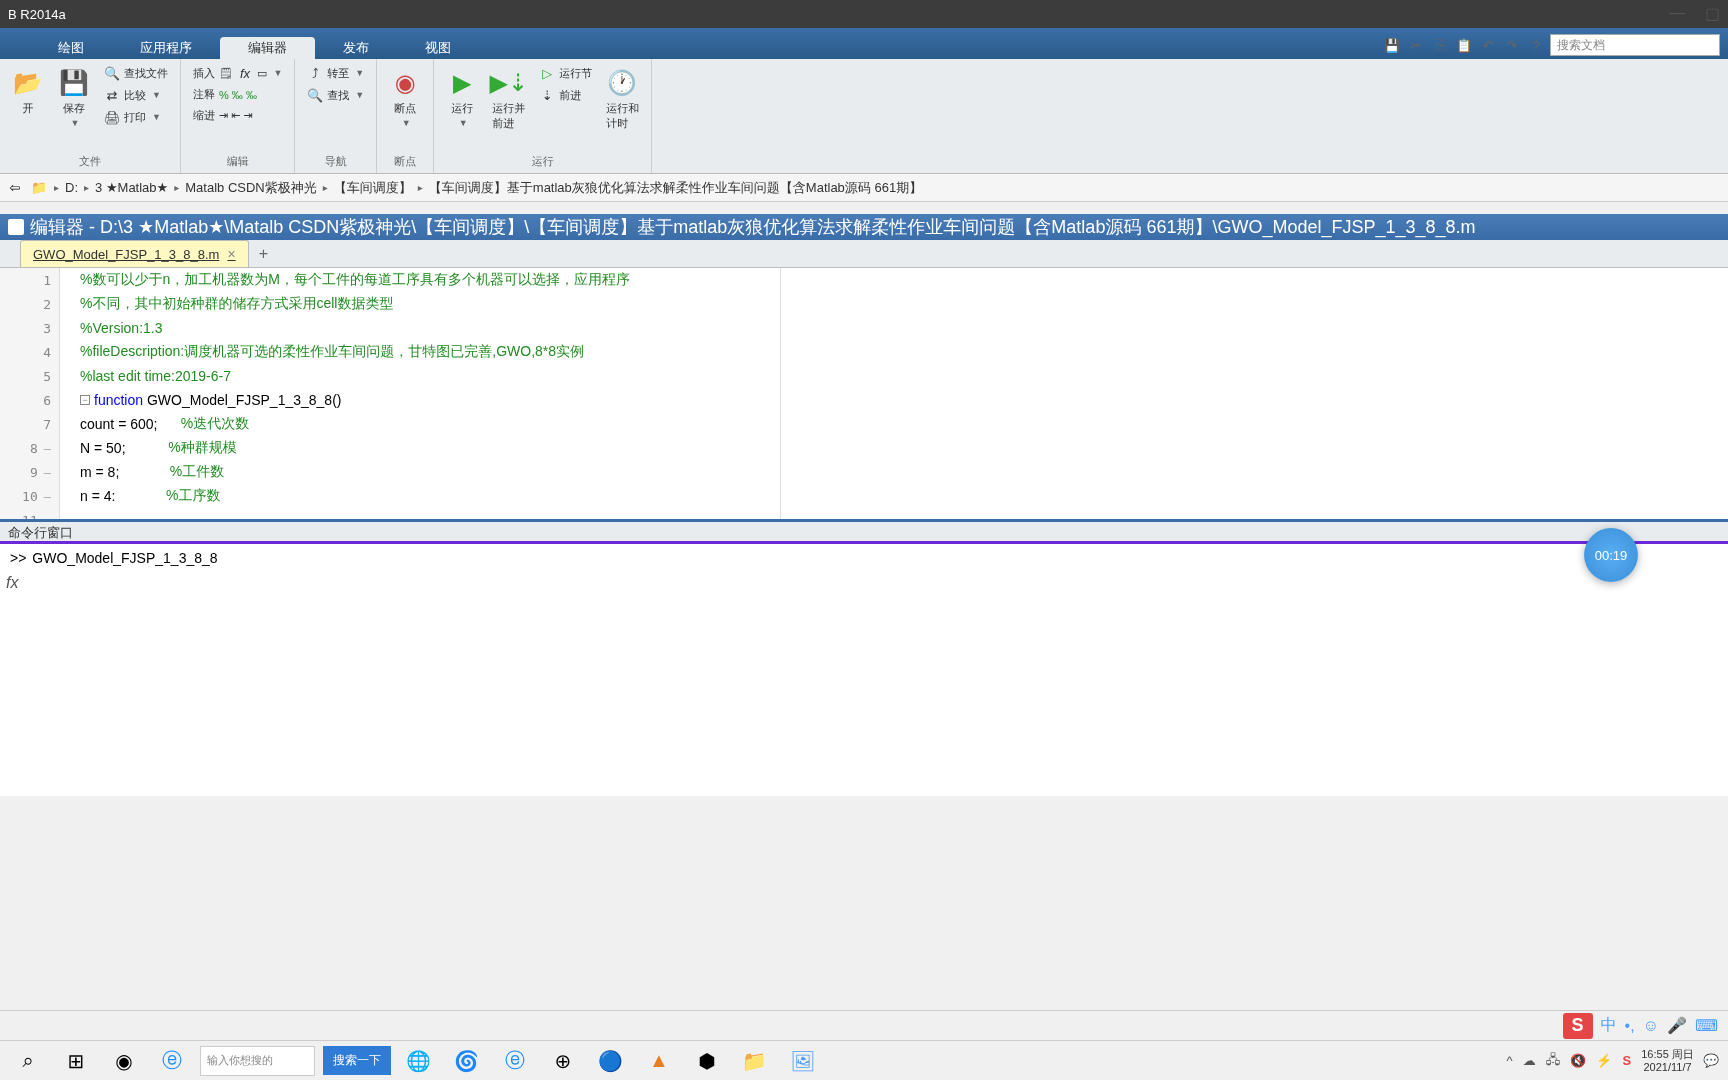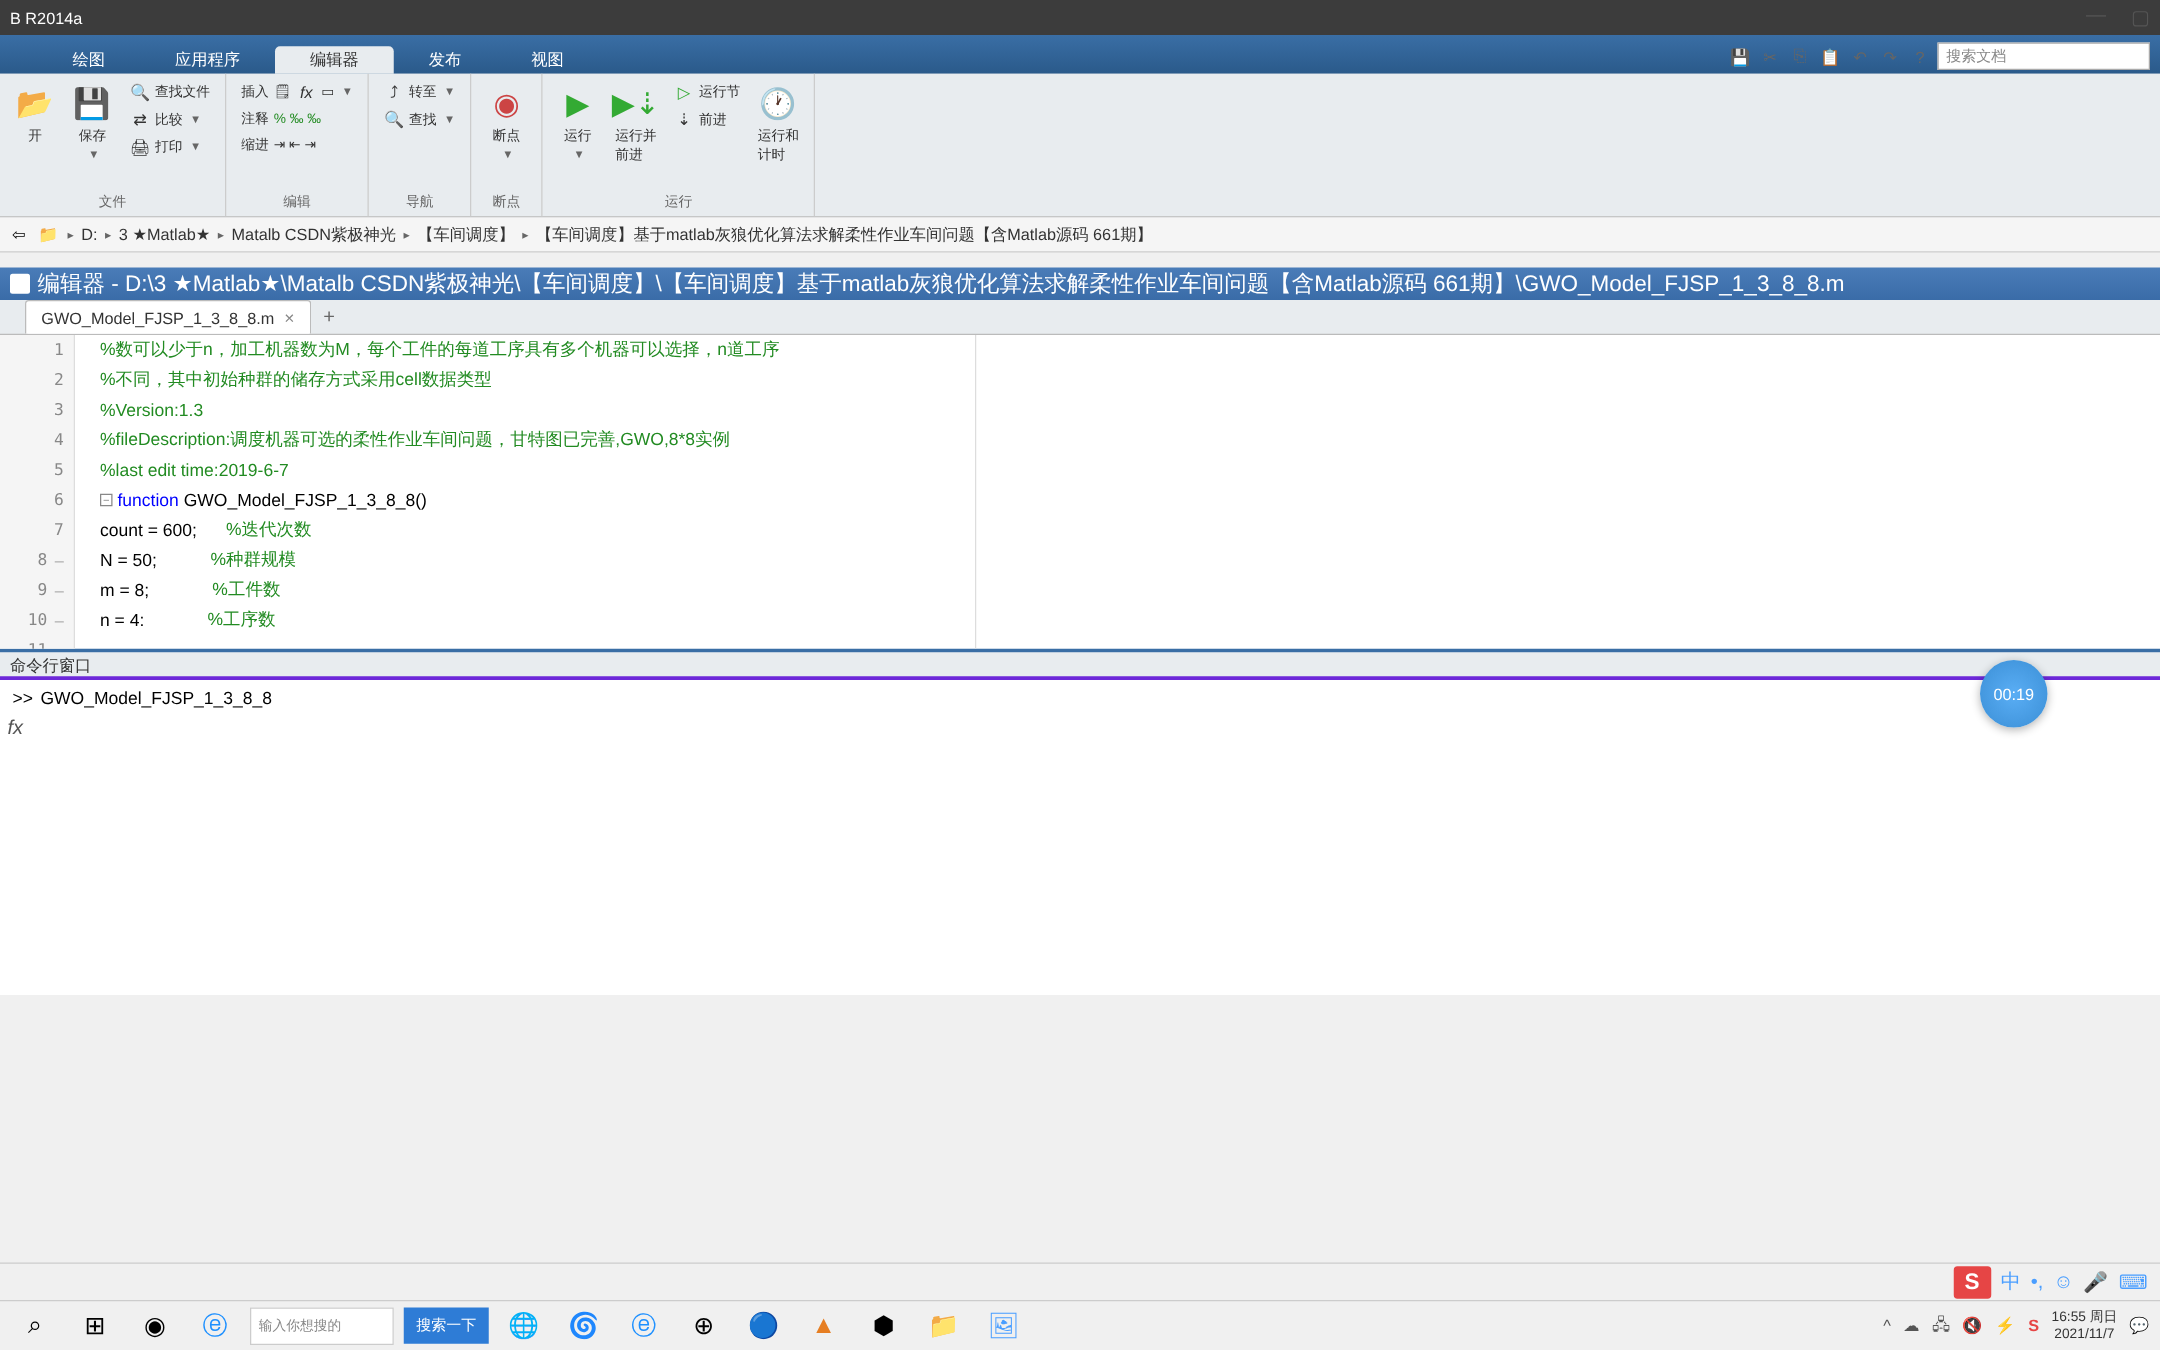--- a/index.html
+++ b/index.html
@@ -37,21 +37,21 @@
 .addr-icon { width: 18px; height: 18px; display: flex; align-items: center; justify-content: center; }
 .addr-seg { color: #333; cursor: pointer; }
 .addr-sep { color: #666; font-size: 10px; }
 
 
 .editor-title { height: 26px; background: linear-gradient(#4a7cb8, #3a6ca8); color: #fff; display: flex; align-items: center; padding: 0 8px; font-size: 18px; gap: 6px; margin-top: 12px; }
 .editor-title .icon { width: 16px; height: 16px; background: #fff; border-radius: 2px; }
 
 
 .file-tabs { height: 28px; background: #e8ecef; display: flex; align-items: flex-end; padding-left: 20px; border-bottom: 1px solid #bbb; }
-.file-tab { padding: 5px 12px; background: #ffffff; border: 1px solid #bbb; border-bottom: none; font-size: 13px; color: #333; display: flex; align-items: center; gap: 8px; border-radius: 3px 3px 0 0; }
+.file-tab { padding: 5px 12px; background: #fef9c3; border: 1px solid #bbb; border-bottom: none; font-size: 13px; color: #333; display: flex; align-items: center; gap: 8px; border-radius: 3px 3px 0 0; text-decoration: underline; }
 .file-tab .close { color: #888; font-size: 14px; cursor: pointer; }
 .file-tab-add { padding: 4px 10px; font-size: 16px; color: #666; cursor: pointer; }
 
 
 .code-area { height: 254px; background: #fff; display: flex; overflow: hidden; border-bottom: 3px solid #3a6ea5; }
 .gutter { width: 60px; background: #f5f5f5; border-right: 1px solid #ddd; }
 .gutter-line { height: 24px; display: flex; align-items: center; justify-content: flex-end; padding-right: 8px; font-size: 13px; color: #888; font-family: Consolas, monospace; }
 .gutter-line .dash { margin-left: 6px; color: #aaa; }
 .code-lines { flex: 1; padding-left: 20px; position: relative; }
 .code-line { height: 24px; display: flex; align-items: center; font-family: Consolas, "SimSun", monospace; font-size: 14px; white-space: pre; }
@@ -267,21 +267,21 @@
     <div class="gutter-line">5</div>
     <div class="gutter-line">6</div>
     <div class="gutter-line">7</div>
     <div class="gutter-line">8<span class="dash">–</span></div>
     <div class="gutter-line">9<span class="dash">–</span></div>
     <div class="gutter-line">10<span class="dash">–</span></div>
     <div class="gutter-line">11<span class="dash">–</span></div>
   </div>
   <div class="code-lines">
     <div class="code-margin"></div>
-    <div class="code-line"><span class="comment">%数可以少于n，加工机器数为M，每个工件的每道工序具有多个机器可以选择，n道工序</span></div>
+    <div class="code-line"><span class="comment">%数可以少于n，加工机器数为M，每个工件的每道工序具有多个机器可以选择，应用程序</span></div>
     <div class="code-line"><span class="comment">%不同，其中初始种群的储存方式采用cell数据类型</span></div>
     <div class="code-line"><span class="comment">%Version:1.3</span></div>
     <div class="code-line"><span class="comment">%fileDescription:调度机器可选的柔性作业车间问题，甘特图已完善,GWO,8*8实例</span></div>
     <div class="code-line"><span class="comment">%last edit time:2019-6-7</span></div>
     <div class="code-line"><span class="fold-box">−</span><span class="keyword">function</span><span> GWO_Model_FJSP_1_3_8_8()</span></div>
     <div class="code-line"><span>count = 600;</span><span class="comment">      %迭代次数</span></div>
     <div class="code-line"><span>N = 50;</span><span class="comment">           %种群规模</span></div>
     <div class="code-line"><span>m = 8;</span><span class="comment">             %工件数</span></div>
     <div class="code-line"><span>n = 4:</span><span class="comment">             %工序数</span></div>
   </div>

